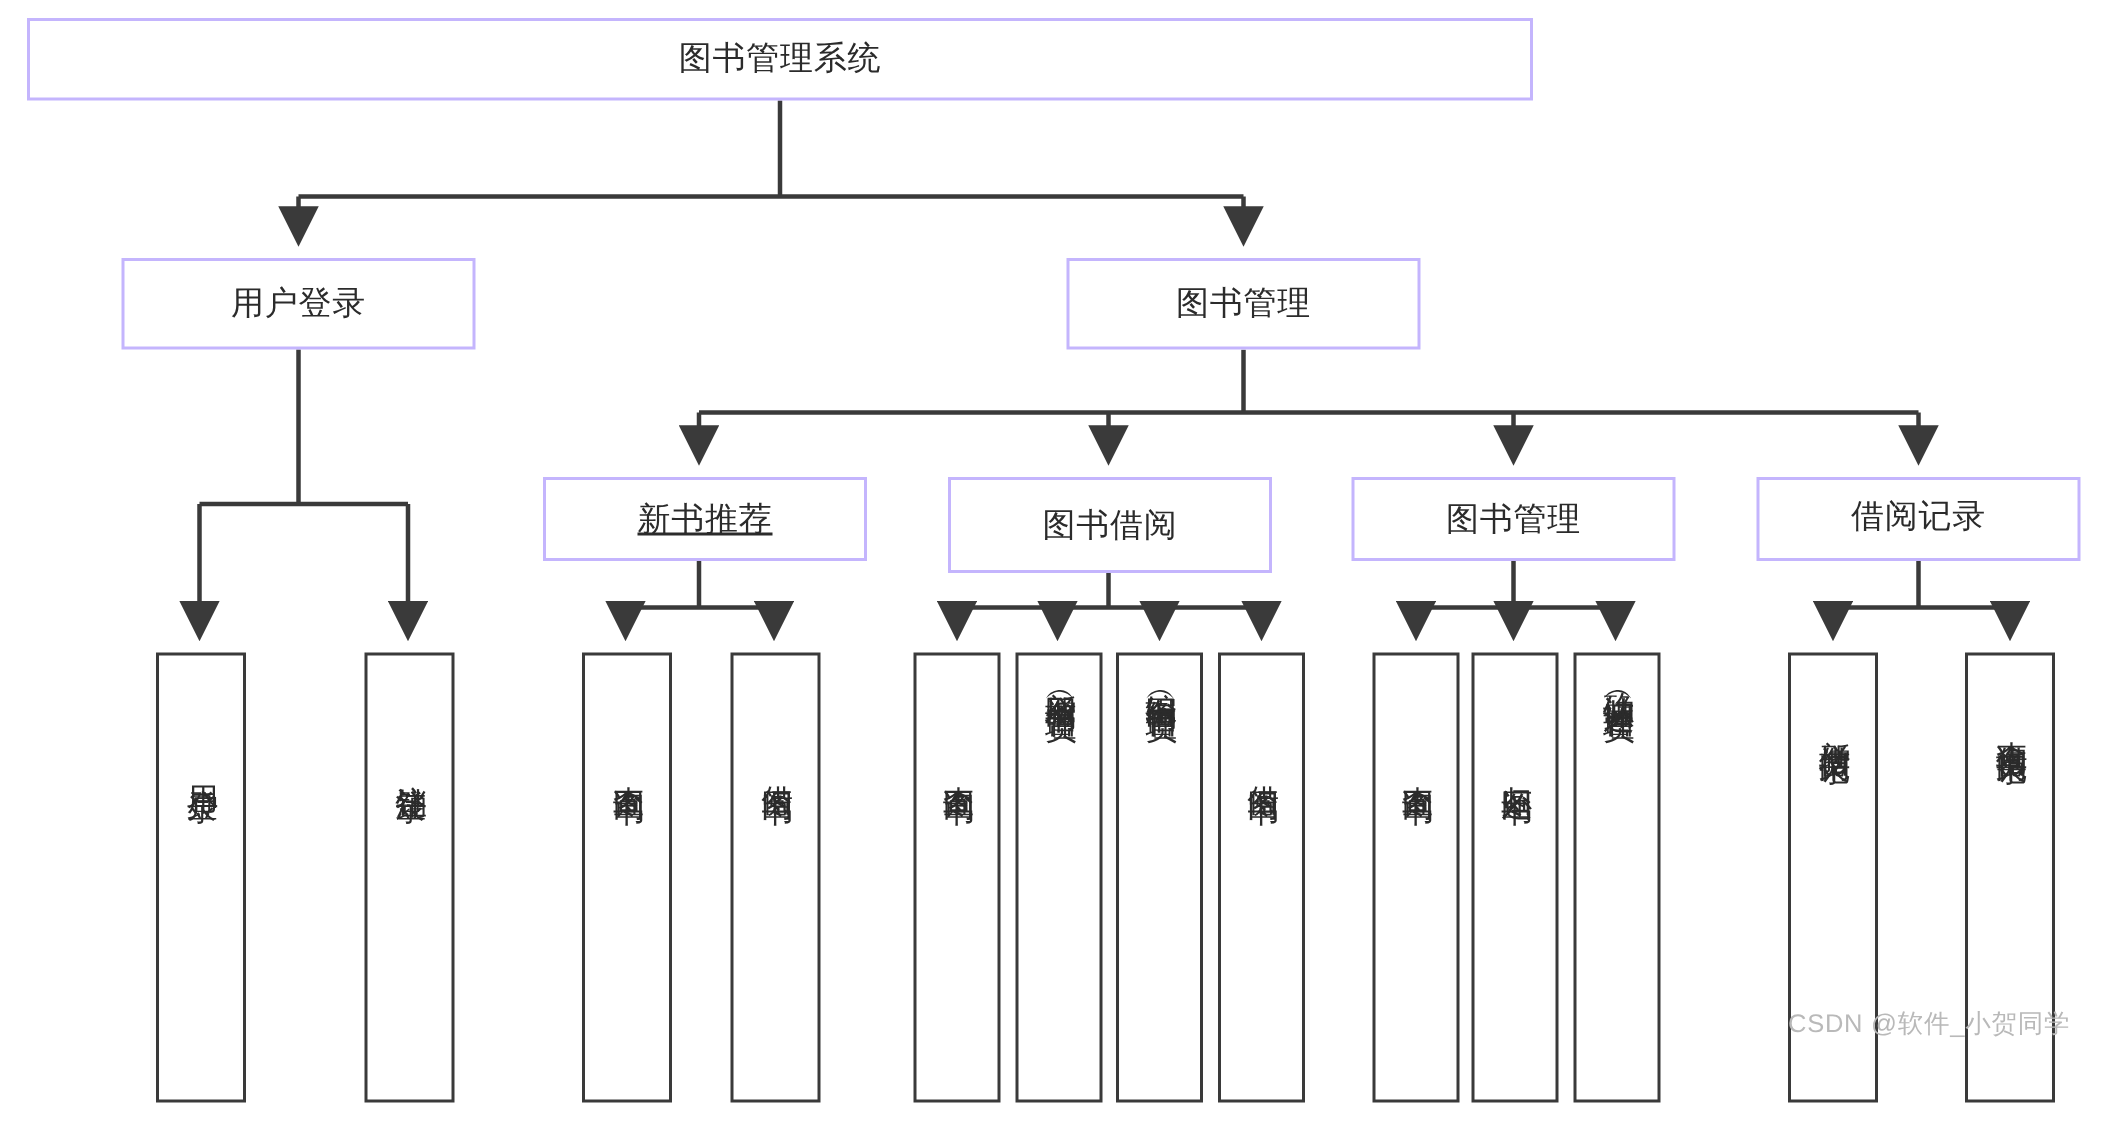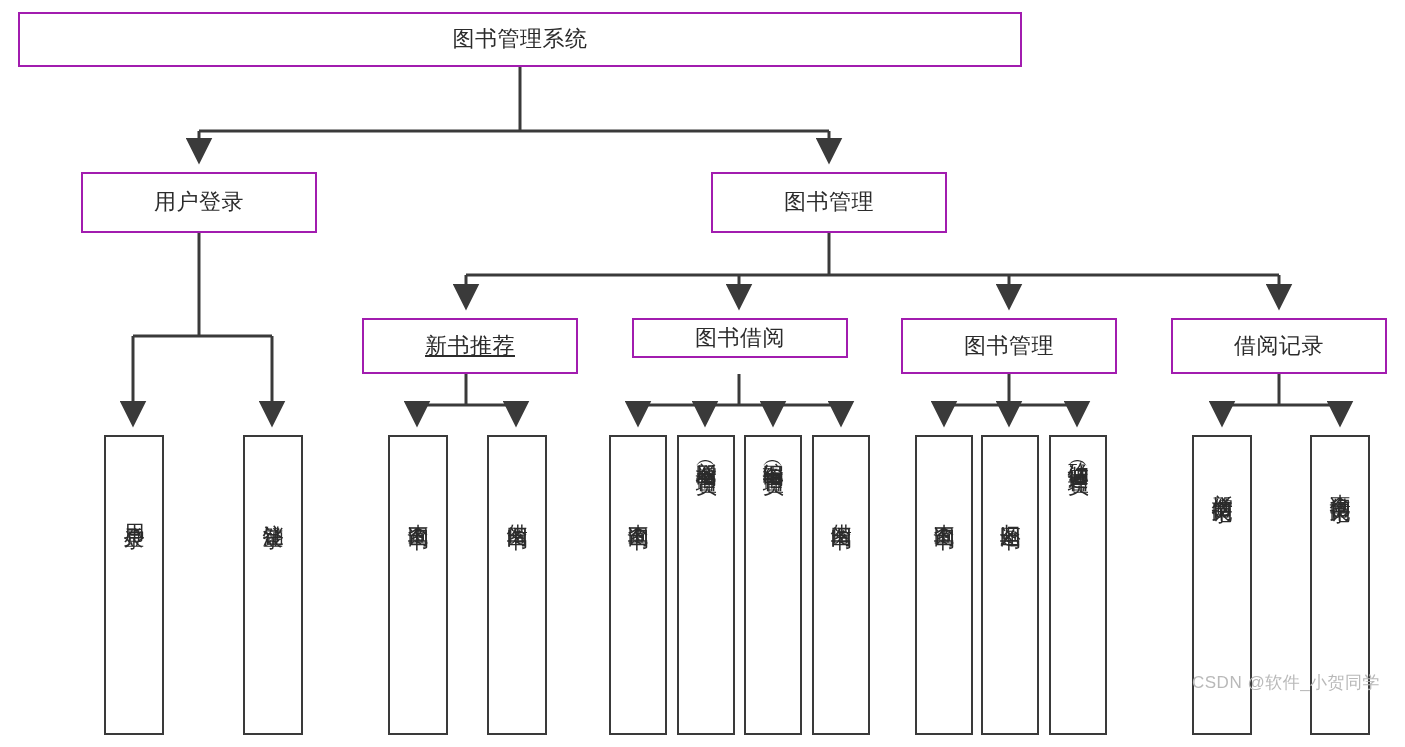--- a/index.html
+++ b/index.html
@@ -22,21 +22,21 @@
   svg.diagram-canvas {
     position: absolute;
     top: 0;
     left: 0;
     width: 1405px;
     height: 747px;
   }
   .node-box {
     position: absolute;
     box-sizing: border-box;
-    border: 2px solid #a21caf;
+    border: 2px solid #c4b5fd;
     background: #ffffff;
     display: flex;
     align-items: center;
     justify-content: center;
     color: #2b2b2b;
   }
   .node-label-h {
     font-size: 22px;
     line-height: 1.1;
     letter-spacing: 0.5px;
@@ -149,29 +149,29 @@
   </div>
 
   <div class="node-box" style="left:711px; top:172px; width:236px; height:61px;text-align:center;">
     <span class="node-label-h">图书管理</span>
   </div>
 
   <div class="node-box" style="left:362px; top:318px; width:216px; height:56px;text-decoration:underline;">
     <span class="node-label-h">新书推荐</span>
   </div>
 
-  <div class="node-box" style="left:632px; top:318px; width:216px; height:40px;">
+  <div class="node-box" style="left:632px; top:318px; width:216px; height:64px;">
     <span class="node-label-h">图书借阅</span>
   </div>
 
   <div class="node-box" style="left:901px; top:318px; width:216px; height:56px;">
     <span class="node-label-h">图书管理</span>
   </div>
 
-  <div class="node-box" style="left:1171px; top:318px; width:216px; height:56px;">
+  <div class="node-box" style="left:1171px; top:318px; width:216px; height:56px;font-family:Liberation Mono, monospace;">
     <span class="node-label-h">借阅记录</span>
   </div>
 
   <div class="leaf-box" style="left:104px; top:435px; width:60px; height:300px; padding-top:70px;">
     <span class="node-label-v">用户登录</span>
   </div>
 
   <div class="leaf-box" style="left:243px; top:435px; width:60px; height:300px; padding-top:70px;">
     <span class="node-label-v">注销登录</span>
   </div>

